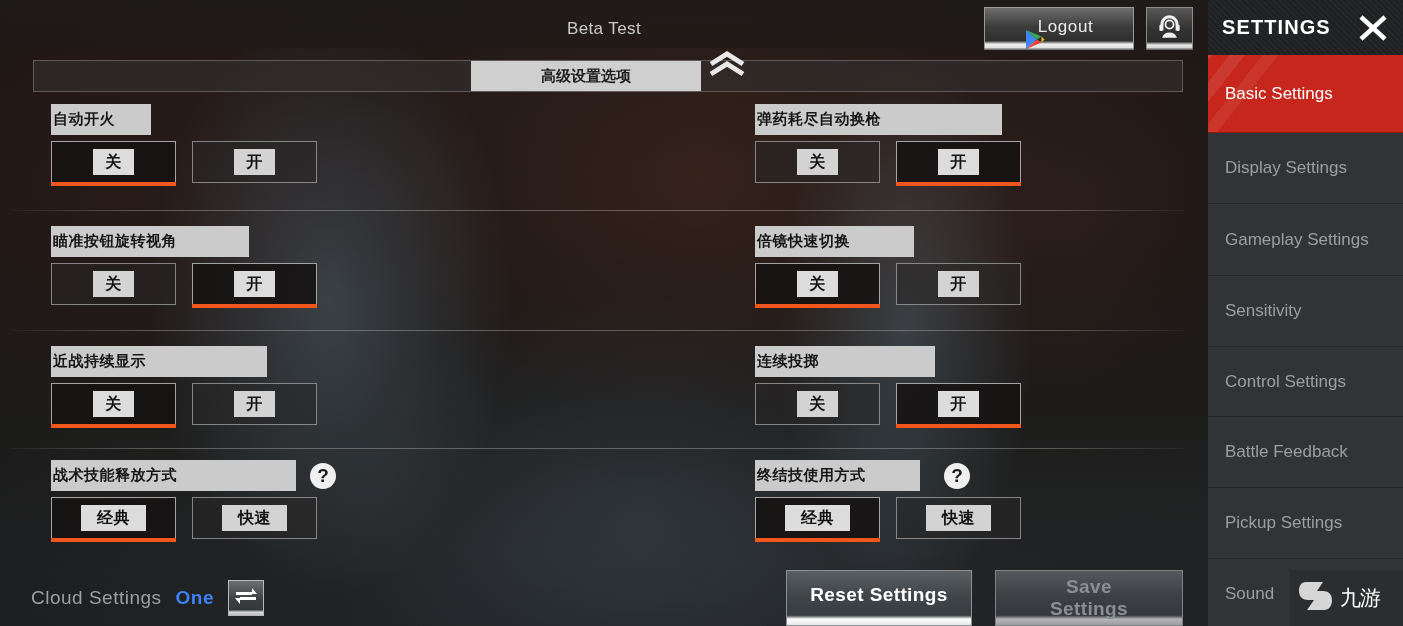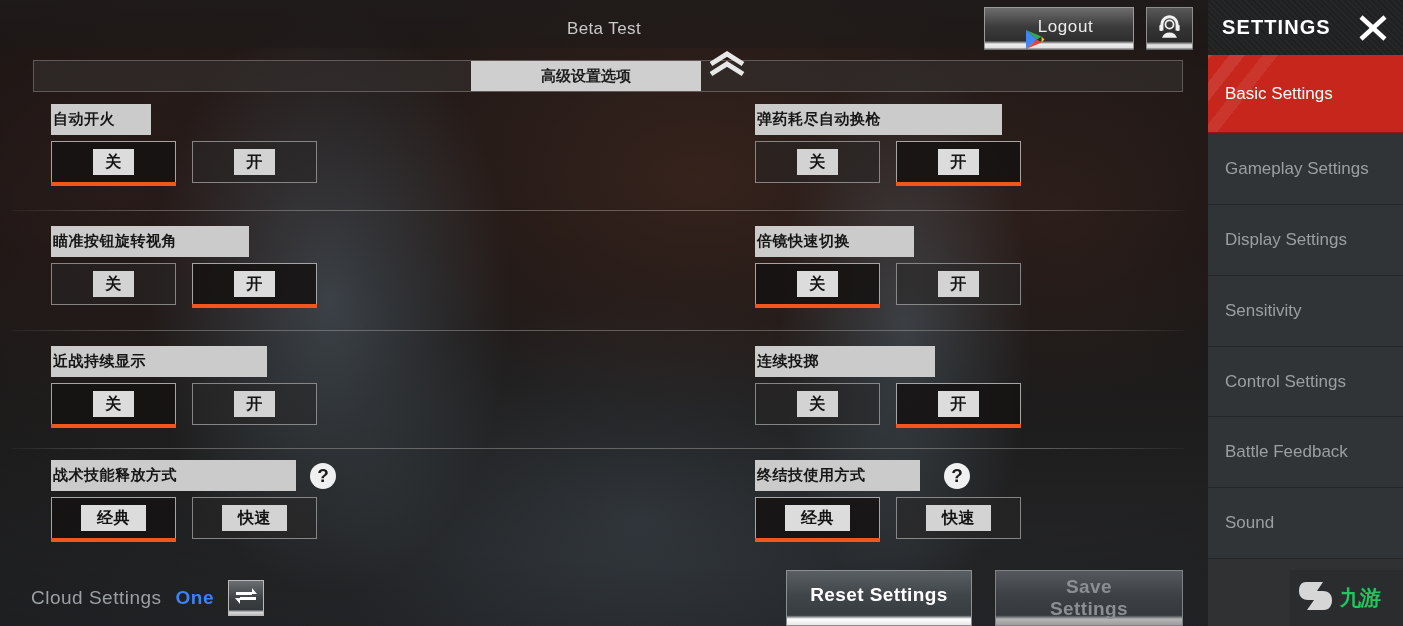--- a/index.html
+++ b/index.html
@@ -165,21 +165,21 @@
                       rgba(255,255,255,0.09) 30px 44px, rgba(0,0,0,0) 44px 60px,
                       rgba(255,255,255,0.07) 60px 74px, rgba(0,0,0,0) 74px 100%);
     transform:skewX(-18deg);
   }
   
   #watermark {
     position:absolute; left:1290px; top:570px; width:113px; height:56px;
     display:flex; align-items:center; gap:5px;
     background:rgba(40,40,40,0.55); padding-left:7px;
   }
-  #wm-text { color:#22c55e; font-size:21px; font-weight:bold; letter-spacing:-1px; }
+  #wm-text { color:#ffffff; font-size:21px; font-weight:normal; letter-spacing:-1px; }
 </style>
 </head>
 <body>
 
 <div id="bg"></div>
 <div id="bg-vignette"></div>
 
 <div id="topbar">
   <div id="beta-title">Beta Test</div>
 
@@ -345,34 +345,37 @@
       <svg width="34" height="34" viewBox="0 0 34 34">
         <line x1="5" y1="6" x2="29" y2="28" stroke="#ffffff" stroke-width="4.5"></line>
         <line x1="29" y1="6" x2="5" y2="28" stroke="#ffffff" stroke-width="4.5"></line>
       </svg>
     </span>
   </div>
   <div id="sb-items">
       <div class="sb-item active" style="height: 78px;">
         <span style="max-width: 150px;">Basic Settings</span>
       </div>
+      <div class="sb-item" style="height: 71px;">
+        <span style="max-width: 150px;">Display Settings</span>
+      </div>
       <div class="sb-item" style="height: 72px;">
         <span style="max-width: 150px;">Gameplay Settings</span>
       </div>
       <div class="sb-item" style="height: 71px;">
-        <span style="max-width: 150px;">Display Settings</span>
-      </div>
-      <div class="sb-item" style="height: 71px;">
         <span style="max-width: 150px;">Sensitivity</span>
       </div>
       <div class="sb-item" style="height: 70px;">
         <span style="max-width: 150px;">Control Settings</span>
       </div>
       <div class="sb-item" style="height: 71px;">
         <span style="max-width: 150px;">Battle Feedback</span>
+      </div>
+      <div class="sb-item" style="height: 71px;">
+        <span style="max-width: 150px;">Pickup Settings</span>
       </div>
       <div class="sb-item" style="height: 71px;">
         <span style="max-width: 150px;">Sound</span>
       </div>
     </div>
 </div>
 
 <div id="watermark">
   <span>
     <svg width="38" height="34" viewBox="0 0 38 34">

